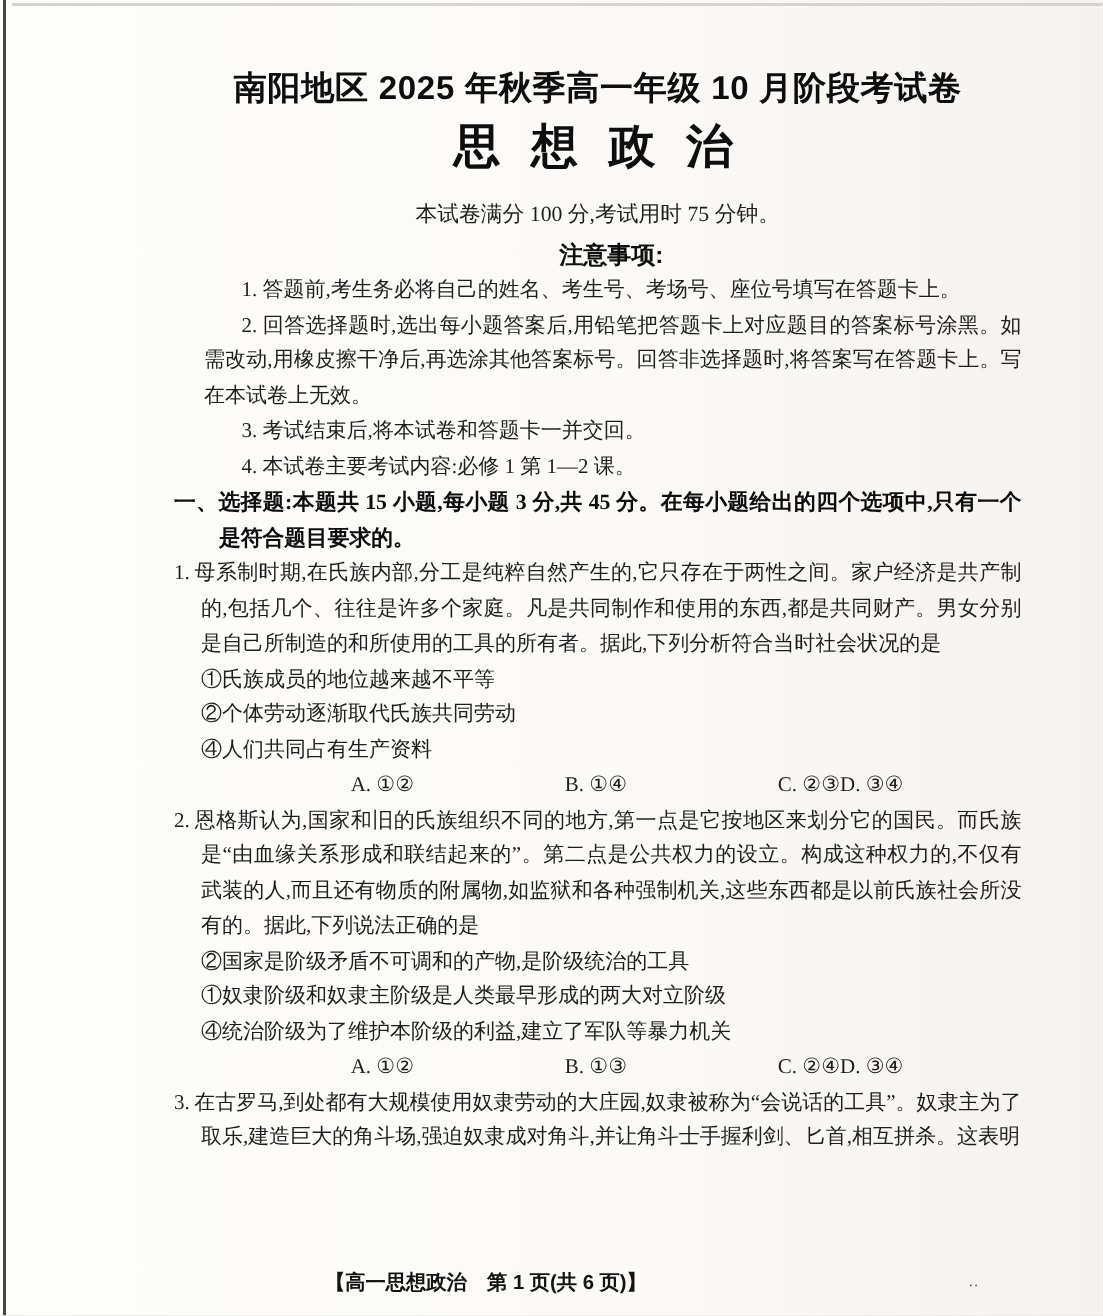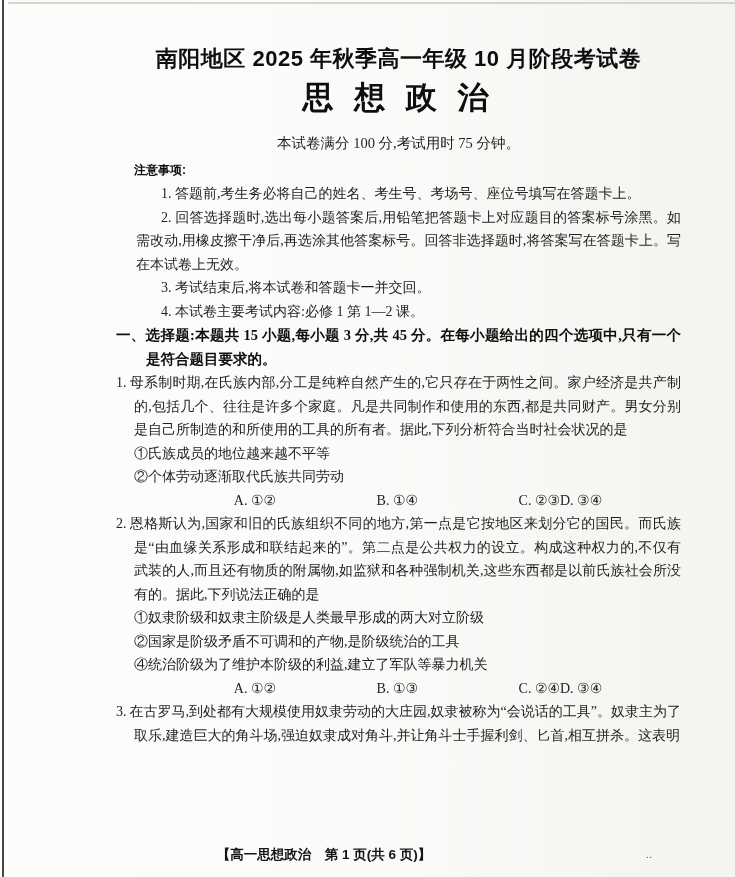--- a/index.html
+++ b/index.html
@@ -21,21 +21,21 @@
     margin:44px 0 0 0;
     font-size:22px;font-weight:bold;letter-spacing:.5px;
     text-align:center;color:#0e0e0e;line-height:29px;
   }
   .title-sub{
     margin:5px 0 0 0;
     font-size:31px;font-weight:bold;letter-spacing:6px;
     text-align:center;color:#0e0e0e;line-height:40px;
   }
   .exam-info{margin:15px 0 0 0;font-size:14.5px;text-align:center;line-height:20px;}
-  .notice-title{margin:6px 0 0 18px;font-size:12px;font-weight:bold;color:#0e0e0e;line-height:23px;}
+  .notice-title{margin:6px 0 0 18px;font-size:16px;font-weight:bold;color:#0e0e0e;line-height:23px;text-align:center;}
   .notice-item{
     margin:0 0 0 20px;text-indent:25px;
     font-size:14px;line-height:23.5px;
     text-align:justify;
   }
   .section-heading{
     margin:1px 0 0 0;padding-left:30px;text-indent:-30px;
     font-size:14.5px;font-weight:bold;color:#0e0e0e;
     line-height:23.5px;text-align:justify;font-family:Liberation Serif, serif;
   }
@@ -75,32 +75,33 @@
     <p class="notice-item">2. 回答选择题时,选出每小题答案后,用铅笔把答题卡上对应题目的答案标号涂黑。如需改动,用橡皮擦干净后,再选涂其他答案标号。回答非选择题时,将答案写在答题卡上。写在本试卷上无效。</p>
     <p class="notice-item">3. 考试结束后,将本试卷和答题卡一并交回。</p>
     <p class="notice-item">4. 本试卷主要考试内容:必修 1 第 1—2 课。</p>
 
     <p class="section-heading sans">一、选择题:本题共 15 小题,每小题 3 分,共 45 分。在每小题给出的四个选项中,只有一个是符合题目要求的。</p>
 
     <div>
       <p class="q-stem"><span class="q-num">1.</span><span>母系制时期,在氏族内部,分工是纯粹自然产生的,它只存在于两性之间。家户经济是共产制的,包括几个、往往是许多个家庭。凡是共同制作和使用的东西,都是共同财产。男女分别是自己所制造的和所使用的工具的所有者。据此,下列分析符合当时社会状况的是</span></p>
       <p class="q-item">①氏族成员的地位越来越不平等</p>
       <p class="q-item">②个体劳动逐渐取代氏族共同劳动</p>
+      <p class="q-item">④人们共同占有生产资料</p>
       <div class="q-choices">
         <span class="q-choice">A. ①②</span>
         <span class="q-choice">B. ①④</span>
         <span class="q-choice">C. ②③</span>
         <span class="q-choice">D. ③④</span>
       </div>
     </div>
 
     <div>
       <p class="q-stem"><span class="q-num">2.</span><span>恩格斯认为,国家和旧的氏族组织不同的地方,第一点是它按地区来划分它的国民。而氏族是“由血缘关系形成和联结起来的”。第二点是公共权力的设立。构成这种权力的,不仅有武装的人,而且还有物质的附属物,如监狱和各种强制机关,这些东西都是以前氏族社会所没有的。据此,下列说法正确的是</span></p>
+      <p class="q-item">②国家是阶级矛盾不可调和的产物,是阶级统治的工具</p>
       <p class="q-item">①奴隶阶级和奴隶主阶级是人类最早形成的两大对立阶级</p>
-      <p class="q-item">②国家是阶级矛盾不可调和的产物,是阶级统治的工具</p>
       <p class="q-item">④统治阶级为了维护本阶级的利益,建立了军队等暴力机关</p>
       <div class="q-choices">
         <span class="q-choice">A. ①②</span>
         <span class="q-choice">B. ①③</span>
         <span class="q-choice">C. ②④</span>
         <span class="q-choice">D. ③④</span>
       </div>
     </div>
 
     <div>

